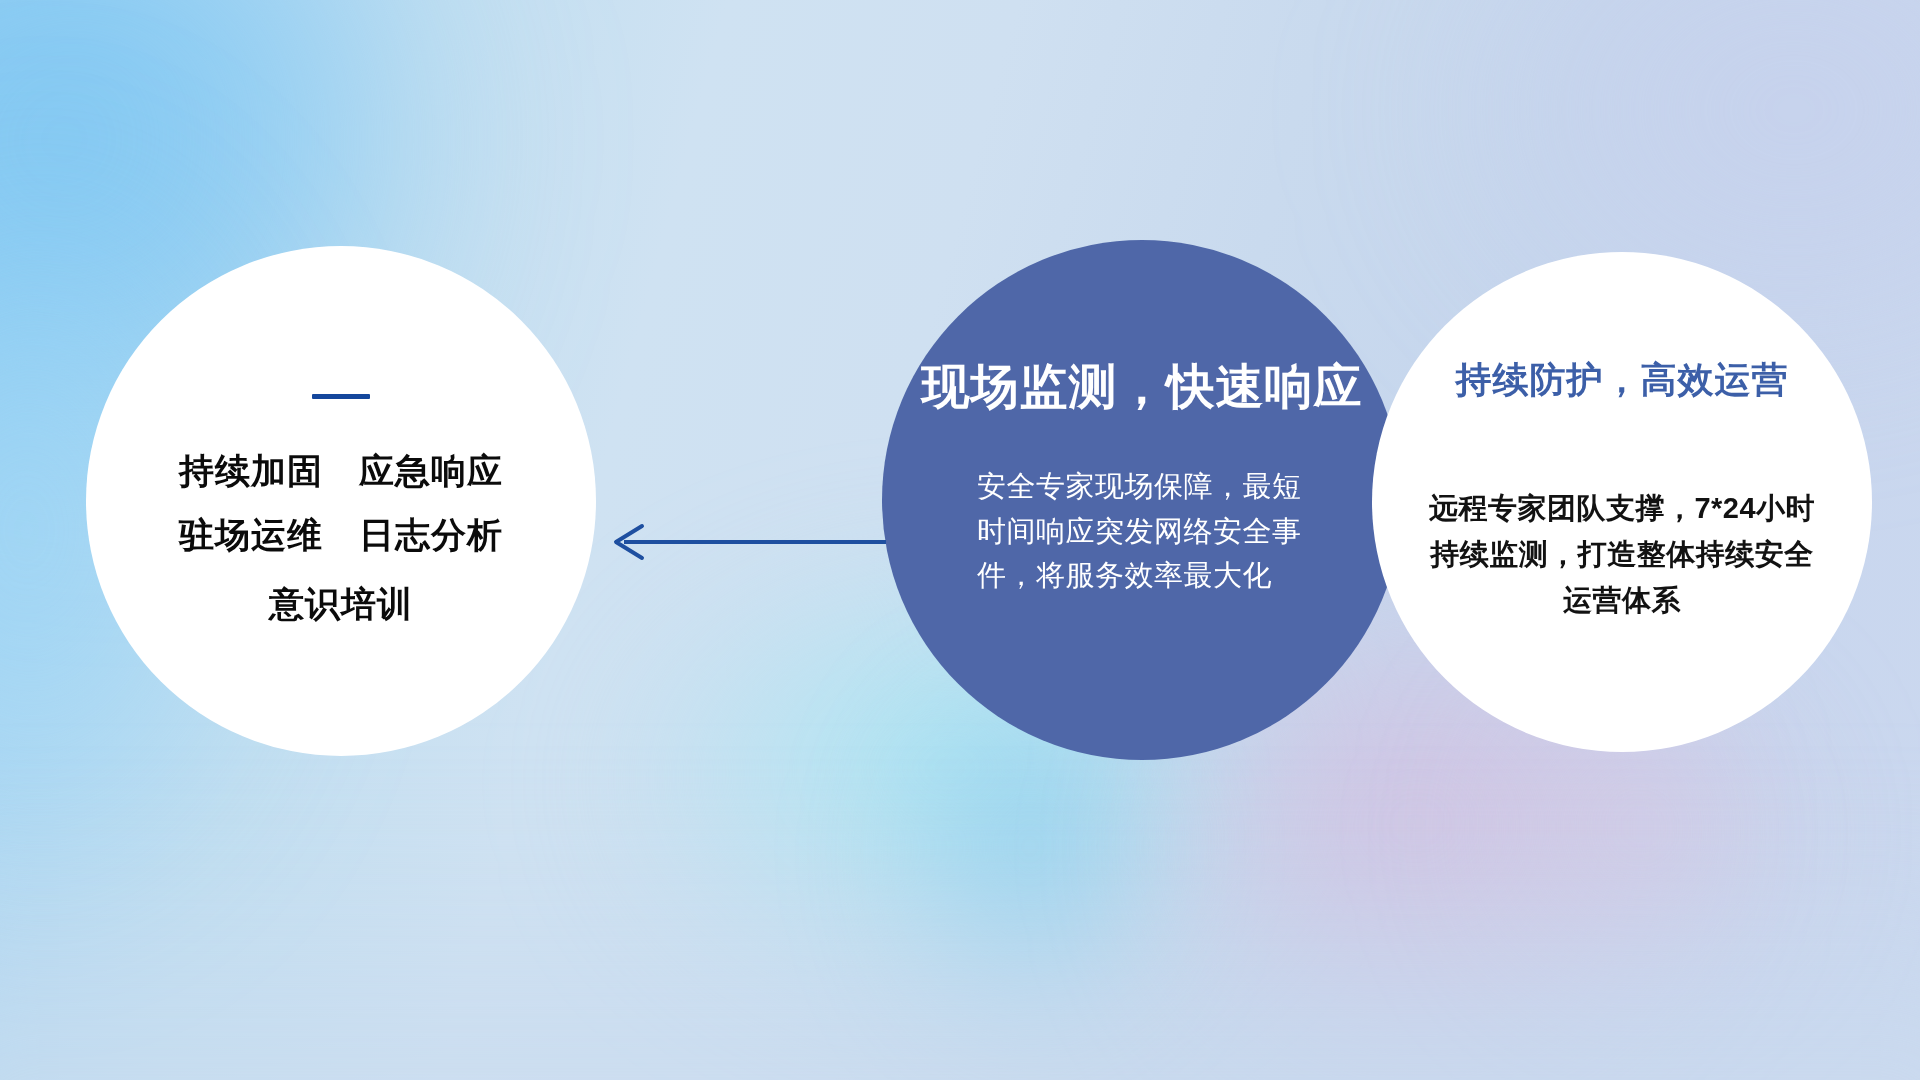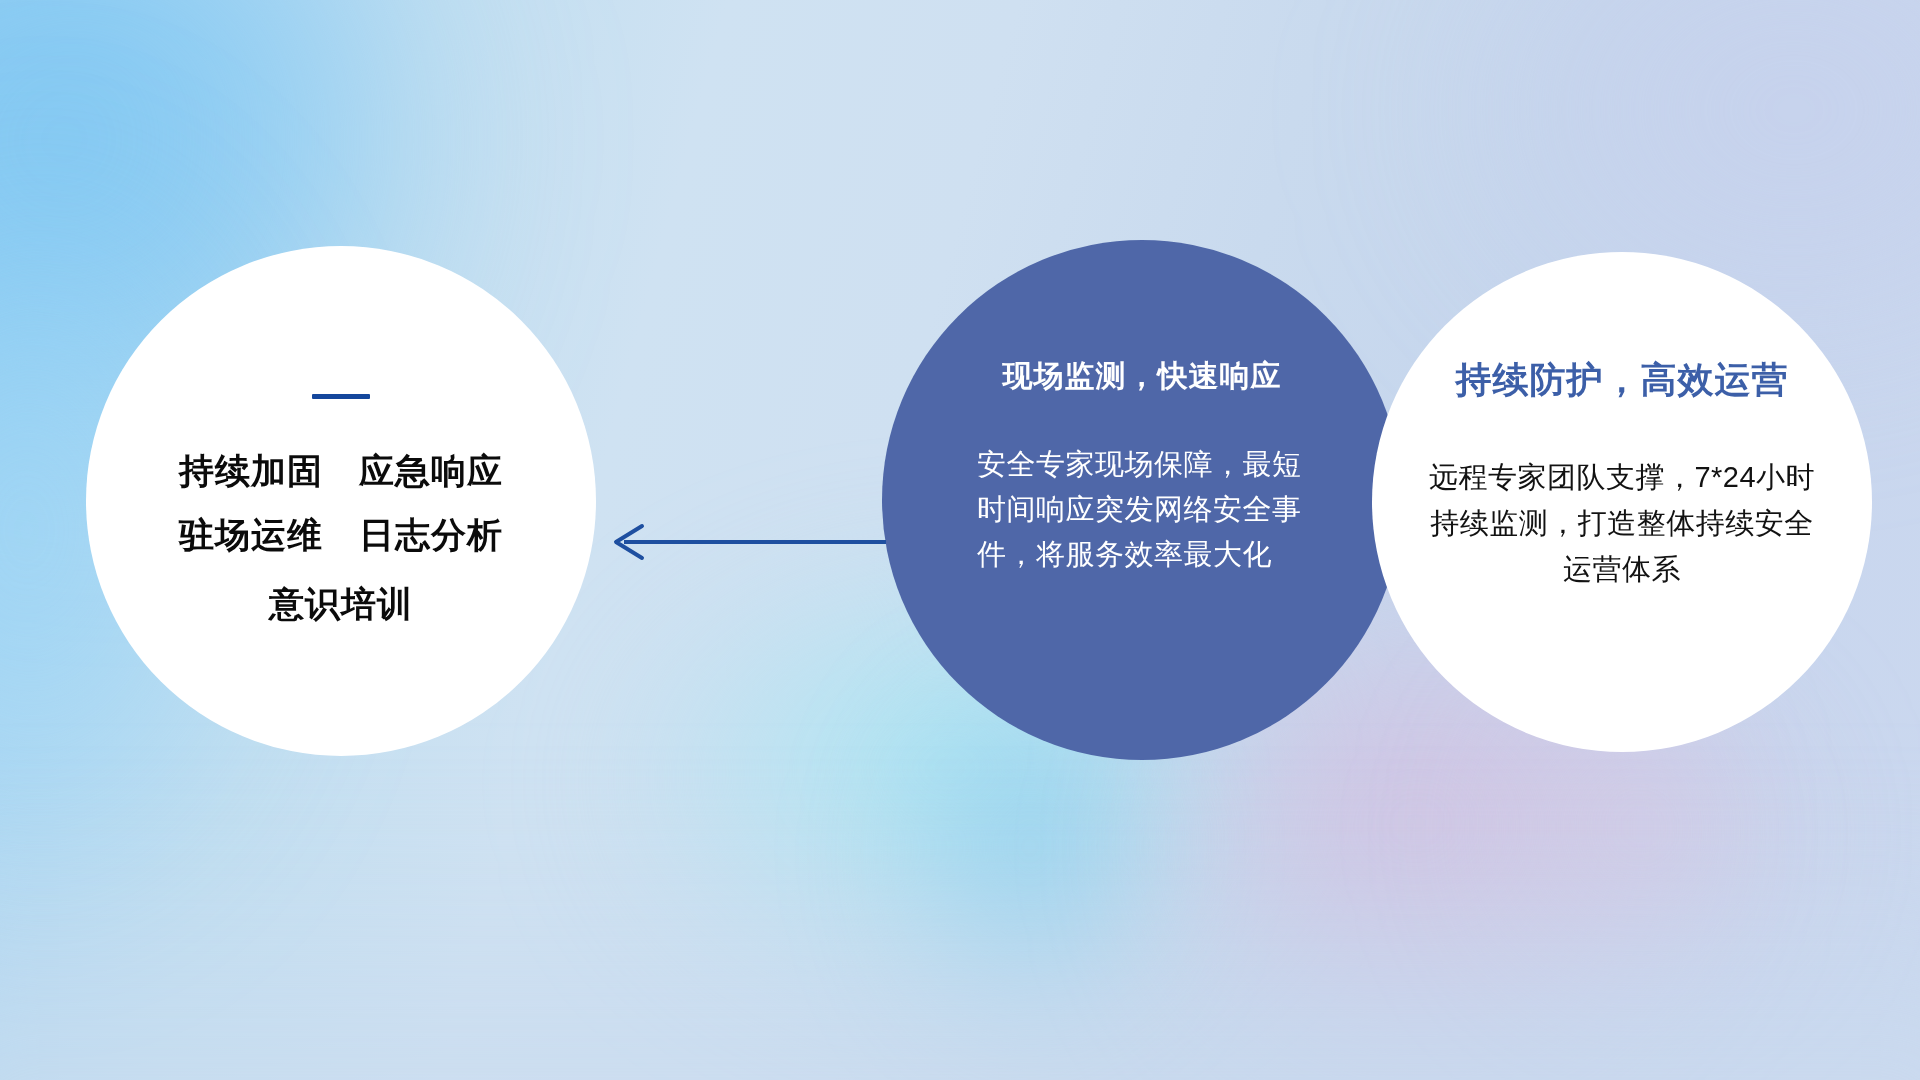--- a/index.html
+++ b/index.html
@@ -174,21 +174,21 @@
     height: 520px;
     z-index: 8;
     display: flex;
     flex-direction: column;
     align-items: center;
     padding-top: 118px;
     box-sizing: border-box;
     pointer-events: none;
   }
   .mid-title {
-    font-size: 30px;
+    font-size: 48px;
     font-weight: 700;
     color: #ffffff;
     letter-spacing: 1px;
     white-space: nowrap;
     line-height: 1.2;
     pointer-events: auto;
   }
   .mid-body {
     margin-top: 48px;
     width: 330px;
@@ -208,35 +208,36 @@
     top: 252px;
     width: 500px;
     height: 500px;
     z-index: 9;
     display: flex;
     flex-direction: column;
     align-items: center;
     padding-top: 106px;
     box-sizing: border-box;
     pointer-events: none;
+    gap: 14px;
   }
   .right-title {
     font-size: 36px;
     font-weight: 700;
     color: #3c5fa8;
     letter-spacing: 1px;
     white-space: nowrap;
     line-height: 1.2;
     pointer-events: auto;
   }
   .right-body {
-    margin-top: 54px;
+    margin-top: 71px;
     width: 410px;
     font-size: 29px;
-    font-weight: 400;
+    font-weight: 700;
     color: #121212;
     line-height: 1.58;
     text-align: center;
     letter-spacing: 0.5px;
     pointer-events: auto;
   }
 
   
   .arrow-wrap {
     position: absolute;

